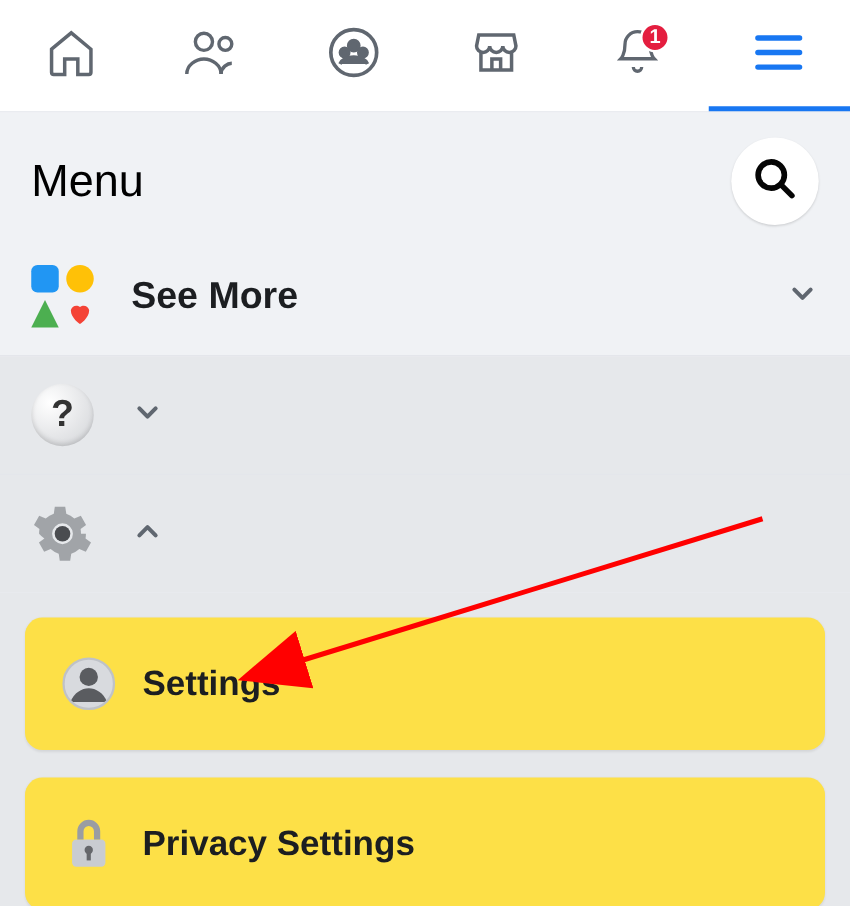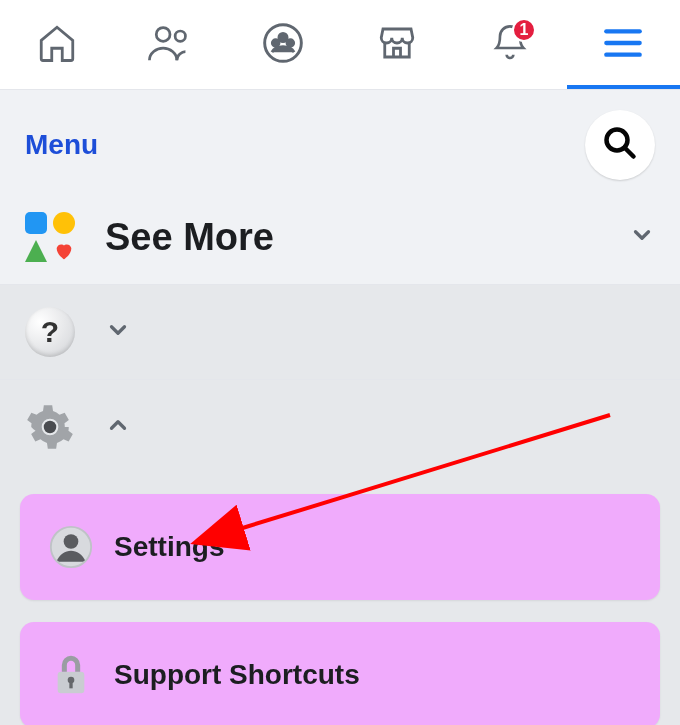--- a/index.html
+++ b/index.html
@@ -53,23 +53,23 @@
       border: 2px solid #fff;
     }
     .header {
       display: flex;
       justify-content: space-between;
       align-items: center;
       padding: 20px 25px 10px 25px;
       background: #f0f2f5;
     }
     .title {
-      font-size: 28px;
-      font-weight: 700;
-      color: #1d4ed8;
+      font-size: 36px;
+      font-weight: 400;
+      color: #000000;
     }
     .search-btn {
       width: 70px;
       height: 70px;
       border-radius: 50%;
       background: #fff;
       display: flex;
       align-items: center;
       justify-content: center;
       box-shadow: 0 1px 2px rgba(0,0,0,0.15);
@@ -88,33 +88,33 @@
       width: 50px;
       height: 50px;
       display: flex;
       align-items: center;
       justify-content: center;
       margin-right: 30px;
       flex-shrink: 0;
     }
     .row-label {
       flex: 1;
-      font-size: 38px;
+      font-size: 30px;
       font-weight: 600;
       color: #1c1e21;
     }
     .chev {
       color: #606770;
     }
     .card-area {
       padding: 20px;
       background: #e6e8eb;
     }
     .card {
-      background: #f0abfc;
+      background: #fde047;
       border-radius: 14px;
       padding: 30px 28px;
       display: flex;
       align-items: center;
       margin-bottom: 22px;
       box-shadow: 0 1px 2px rgba(0,0,0,0.08);
     }
     .card-icon {
       width: 46px;
       height: 46px;
@@ -289,21 +289,21 @@
 
   <div class="card">
     <div class="card-icon">
       <svg width="40" height="44" viewBox="0 0 24 26">
           <rect x="4" y="11" width="16" height="13" rx="2" fill="#c9ccd1"></rect>
           <path d="M8 11V7a4 4 0 0 1 8 0v4" fill="none" stroke="#9a9da2" stroke-width="3"></path>
           <circle cx="12" cy="16" r="2" fill="#65676b"></circle>
           <rect x="11" y="17" width="2" height="4" fill="#65676b"></rect>
         </svg>
     </div>
-    <div class="card-label">Support Shortcuts</div>
+    <div class="card-label">Privacy Settings</div>
   </div>
 </div>
 
 <svg class="arrow-svg" width="680" height="725">
   <defs>
     <marker id="ah" markerWidth="14" markerHeight="12" refX="2" refY="6" orient="auto">
       <path d="M0,0 L14,6 L0,12 z" fill="red"></path>
     </marker>
   </defs>
   <line x1="610" y1="415" x2="236" y2="530" stroke="red" stroke-width="4" marker-end="url(#ah)"></line>

